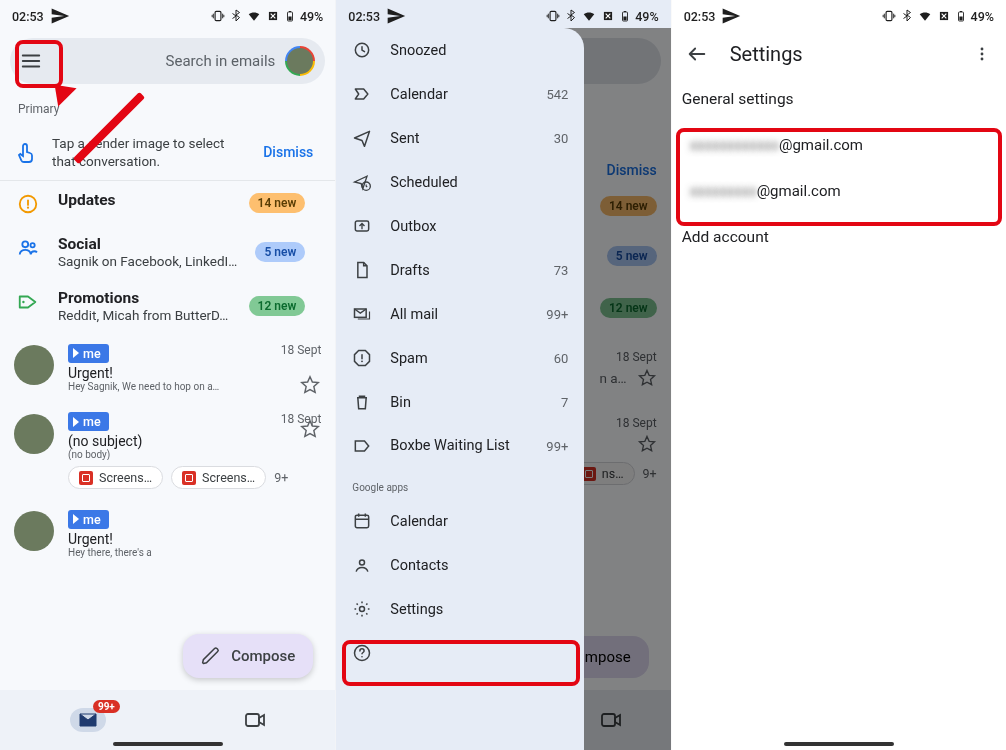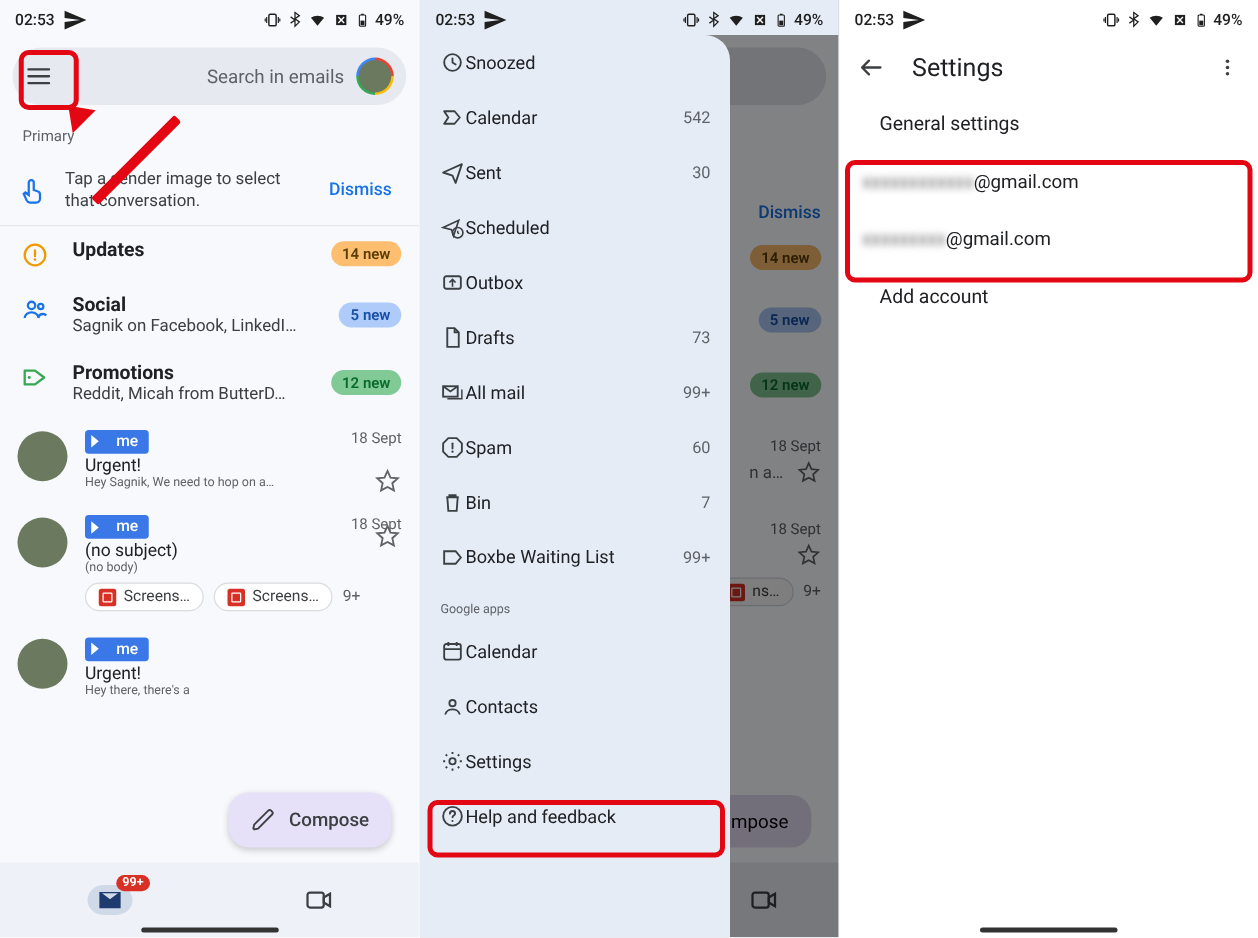--- a/index.html
+++ b/index.html
@@ -20,64 +20,64 @@
   .p1 .avatar .inner{ width:100%; height:100%; border-radius:50%; background:#6b7a5e; }
   .redbox { position:absolute; border:4px solid #e30613; border-radius:8px; pointer-events:none; }
   .p1 .redbox.rb1 { top:40px; left:15px; width:48px; height:48px; }
   .arrow { position:absolute; top:82px; left:58px; width:90px; height:90px; pointer-events:none; }
   .arrow .shaft{ position:absolute; width:94px; height:8px; background:#e30613; transform:rotate(-45deg); top:42px; left:4px; border-radius:2px;}
   .arrow .head{ position:absolute; width:0; height:0; border-right:18px solid #e30613; border-top:13px solid transparent; border-bottom:13px solid transparent; top:-4px; left:-6px; transform:rotate(45deg);}
   .section-label{ font-size:12px; color:#5f6368; padding:18px 18px 8px; }
   .hint-row{ display:flex; align-items:center; padding:10px 14px; gap:14px; border-bottom:1px solid #e4e7ea;}
   .hint-row .txt{ font-size:13.5px; color:#3c4043; line-height:1.35; flex:1;}
   .hint-row .dismiss{ color:#1a73e8; font-size:14px; font-weight:500; padding:6px 8px; }
-  .cat-row{ display:flex; align-items:flex-start; padding:10px 14px 10px 14px; gap:16px;}
+  .cat-row{ display:flex; align-items:flex-start; padding:10px 30px 10px 14px; gap:16px;}
   .cat-row .cicon{ width:28px; display:flex; justify-content:center; padding-top:2px;}
   .cat-row .midcol{ flex:1; min-width:0;}
   .cat-row .title{ font-size:15.5px; font-weight:700; color:#202124;}
   .cat-row .sub{ font-size:13.5px; color:#3c4043; white-space:nowrap; overflow:hidden; text-overflow:ellipsis;}
   .cat-row .sub.blur{ color:transparent; text-shadow:0 0 6px rgba(60,60,60,.6);}
   .badge{ font-size:12px; font-weight:600; padding:3px 9px; border-radius:12px; white-space:nowrap; align-self:center;}
   .b-orange{ background:#fdbf6f; color:#5a3e05;}
   .b-blue{ background:#aecbfa; color:#174ea6;}
   .b-green{ background:#81c995; color:#0b6b2e;}
   .mail-row{ display:flex; align-items:flex-start; padding:10px 14px; gap:14px;}
   .mail-row .av{ width:40px; height:40px; border-radius:50%; background:#6b7a5e; flex-shrink:0; margin-top:2px;}
   .mail-row .mc{ flex:1; min-width:0;}
-  .chip-sender{ display:inline-flex; align-items:center; gap:14px; background:#3b78e7; color:#fff; font-size:12.5px; padding:2px 8px 2px 4px; border-radius:3px; font-weight:500;}
+  .chip-sender{ display:inline-flex; align-items:center; gap:4px; background:#3b78e7; color:#fff; font-size:12.5px; padding:2px 8px 2px 4px; border-radius:3px; font-weight:500;}
   .chip-sender .tri{ width:0;height:0;border-top:5px solid transparent;border-bottom:5px solid transparent;border-left:6px solid #fff; margin-left:1px;}
   .mail-row .date{ font-size:12px; color:#5f6368; float:right;}
   .mail-row .subj{ font-size:14px; color:#202124; margin-top:2px;}
   .mail-row .body{ font-size:10px; color:#5f6368; white-space:nowrap; overflow:hidden; text-overflow:ellipsis;}
   .mail-row .star{ position:absolute; right:14px; margin-top:-20px;}
   .att-row { display:flex; gap:8px; margin-top:6px; align-items:center;}
   .att{ display:inline-flex; align-items:center; gap:6px; border:1px solid #dadce0; border-radius:14px; padding:3px 10px; font-size:12.5px; color:#3c4043; background:#fff;}
   .att .im{ width:14px;height:14px;background:#d93025;border-radius:2px;position:relative;}
   .att .im::after{content:'';position:absolute;inset:3px;border:1px solid #fff;border-radius:1px;}
   .compose-fab{ position:absolute; right:22px; bottom:72px; display:flex; align-items:center; gap:10px; background:#e6e0f8; padding:12px 18px; border-radius:16px; box-shadow:0 2px 6px rgba(0,0,0,.2); font-size:15px; color:#3c4043; font-weight:500;}
   .bottombar{ position:absolute; bottom:0; left:0; right:0; height:60px; background:#eef2f8; display:flex; align-items:center; justify-content:space-around;}
   .mail-fab{ position:relative; }
   .mail-fab .cnt{ position:absolute; top:-6px; right:-12px; background:#d93025; color:#fff; font-size:10px; font-weight:700; padding:1px 5px; border-radius:9px;}
   .homebar{ position:absolute; bottom:4px; left:50%; transform:translateX(-50%); width:110px; height:4px; background:#333; border-radius:2px;}
   
   .p2-overlay{ position:absolute; inset:0; background:rgba(0,0,0,.48); }
   .drawer{ position:absolute; top:28px; left:0; width:248px; bottom:0; background:#e6ecf6; border-top-right-radius:20px; overflow:hidden;}
-  .drawer .ditem{ display:flex; align-items:center; padding:12px 16px; font-size:14.5px; color:#202124;}
+  .drawer .ditem{ display:flex; align-items:center; gap:18px; padding:12px 16px; font-size:14.5px; color:#202124;}
   .drawer .ditem .dlabel{flex:1;}
   .drawer .ditem .cnt{ font-size:13px; color:#5f6368;}
   .drawer .sec{ font-size:10px; color:#5f6368; padding:14px 16px 6px;}
   .p2 .redbox.rb2{ left:6px; right:auto; width:238px; top:680px; height:42px; z-index:5;}
   
   .p2 .status{ position:relative; z-index:3; background:#e6ecf6; }
   .p2 .drawer{ z-index:2; }
   
   .p3{ background:#fff; }
   .p3 .topbar{ display:flex; align-items:center; gap:22px; padding:14px 14px 10px;}
   .p3 .topbar .ttl{ font-size:20px; color:#202124; flex:1;}
-  .p3 .sec3{ font-size:15.5px; color:#202124; padding:14px 32px; }
+  .p3 .sec3{ font-size:15.5px; color:#202124; padding:14px 10px; }
   .p3 .acct{ font-size:15px; color:#202124; padding:14px 18px;}
   .p3 .acct .blurtxt{ color:transparent; text-shadow:0 0 6px rgba(60,60,60,.8); }
   .p3 .redbox.rb3{ left:4px; right:4px; top:128px; height:98px; width:auto;}
   
   .iw20{width:20px;height:20px;}
   .iw22{width:22px;height:22px;}
   .iw24{width:24px;height:24px;}
   svg{display:block;}
   .star svg{width:22px;height:22px;}
   .more9{ font-size:12.5px; color:#5f6368;}
@@ -513,21 +513,20 @@
           <span class="dlabel">Settings</span>
         </div>
     <div class="ditem">
           <span>
             <svg class="iw20" viewBox="0 0 24 24">
               <circle cx="12" cy="12" r="9" fill="none" stroke="#3c4043" stroke-width="1.8"></circle>
               <path d="M9.5 9.5a2.5 2.5 0 115 0c0 1.7-2.5 2-2.5 3.5" fill="none" stroke="#3c4043" stroke-width="1.8" stroke-linecap="round"></path>
               <circle cx="12" cy="16.5" r="1" fill="#3c4043"></circle>
             </svg>
           </span>
-          <span class="dlabel">Help and feedback</span>
         </div>
   </div>
   <div class="redbox rb2" style="top:640px;height:46px;"></div>
   <div class="homebar"></div>
 </div>
 
 <div class="panel p3">
   <div class="status" style="background:#fff;">
     <div class="l">
           <span>02:53</span>

